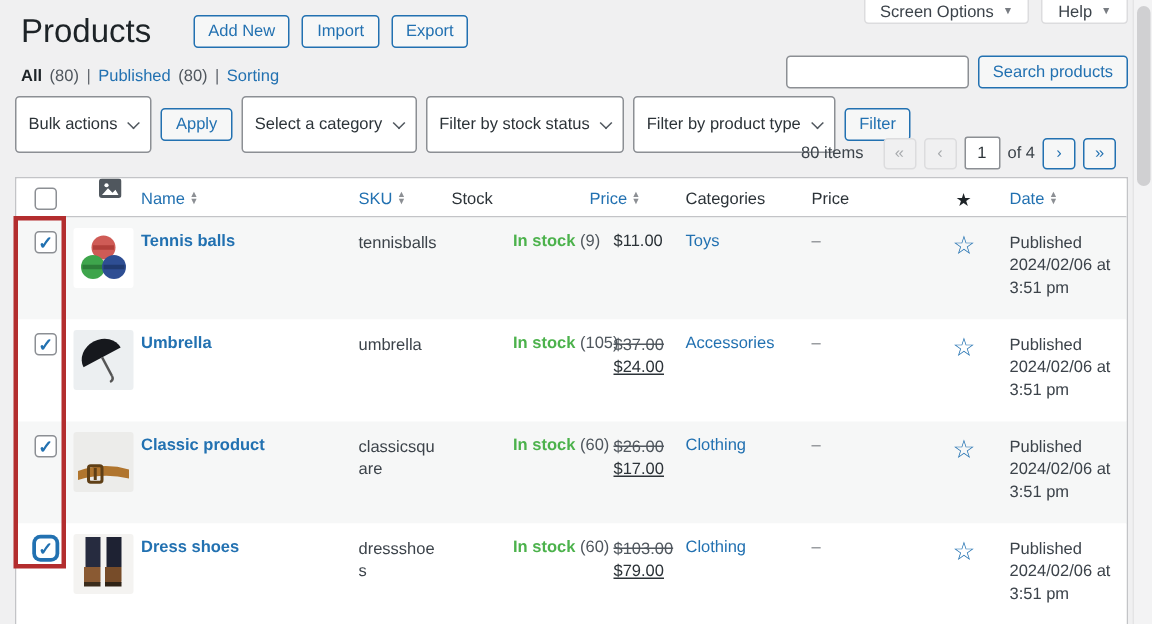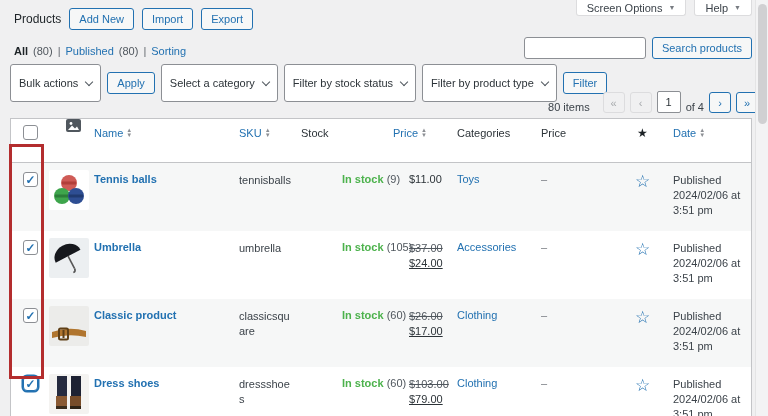--- a/index.html
+++ b/index.html
@@ -18,21 +18,21 @@
   .meta-box {
     background:#fff; border:1px solid #dcdcde; border-top:none;
     border-radius:0 0 3px 3px; height:16px; padding:0 10px;
     display:flex; align-items:center; gap:6px; color:#3c434a; font-size:11px;
     cursor:pointer;
   }
   .caret { font-size:7px; color:#787c82; }
 
   
   .heading-row { left:14px; top:8px; display:flex; align-items:center; gap:8px; }
-  h1.page-title { font-size:12px; font-weight:500; color:#1d2327; margin-right:0; }
+  h1.page-title { font-size:22px; font-weight:500; color:#1d2327; margin-right:20px; }
   .btn {
     display:inline-flex; align-items:center; justify-content:center;
     height:22px; padding:0 9px; background:#f6f7f7;
     border:1px solid #2271b1; border-radius:3px; color:#2271b1;
     font-size:11px; cursor:pointer; white-space:nowrap;
   }
 
   
   .subnav { left:14px; top:45px; display:flex; gap:5px; align-items:center; font-size:11px; }
   .subnav .current { font-weight:bold; color:#1d2327; }
@@ -51,36 +51,36 @@
   
   .filters { left:10px; top:64px; display:flex; gap:6px; align-items:center; }
   .select {
     height:38px; background:#fff; border:1px solid #8c8f94; border-radius:3px;
     display:flex; align-items:center; gap:8px; padding:0 8px; color:#2c3338;
     font-size:11px; cursor:pointer; white-space:nowrap;
   }
   .chev { width:6px; height:6px; border-right:1.5px solid #50575e; border-bottom:1.5px solid #50575e; transform:rotate(45deg); margin-top:-3px; }
 
   
-  .tablenav { right:10px; top:91px; display:flex; gap:5px; align-items:flex-end; font-size:11px; color:#3c434a; }
+  .tablenav { right:24px; top:91px; display:flex; gap:5px; align-items:center; font-size:11px; color:#3c434a; }
   .tablenav .items { margin-right:8px; }
   .page-btn {
     width:22px; height:21px; display:flex; align-items:center; justify-content:center;
     border-radius:3px; font-size:11px; cursor:pointer;
   }
   .page-btn.disabled { background:#f0f0f1; border:1px solid #dcdcde; color:#a7aaad; cursor:default; }
   .page-btn.active { background:#f6f7f7; border:1px solid #2271b1; color:#2271b1; }
   .page-current {
     width:24px; height:22px; background:#fff; border:1px solid #8c8f94; border-radius:2px;
     display:flex; align-items:center; justify-content:center; color:#2c3338;
   }
 
   
   .table { left:10px; top:118px; width:742px; background:#fff; border:1px solid #c3c4c7; }
-  .thead { position:relative; height:44px; border-bottom:1px solid #c3c4c7; background:#fff; }
+  .thead { position:relative; height:26px; border-bottom:1px solid #c3c4c7; background:#fff; }
   .th { position:absolute; top:0; line-height:28px; font-size:11px; color:#2c3338; display:flex; align-items:center; gap:3px; }
   .th.sortable { color:#2271b1; cursor:pointer; }
   .sort-arrows { display:inline-flex; flex-direction:column; line-height:5px; font-size:6px; color:#8c8f94; }
   .row { position:relative; height:68px; background:#fff; }
   .row.alt { background:#f6f7f7; }
 
   .col-cb   { left:12px; }
   .col-name { left:83px; }
   .col-sku  { left:228px; width:54px; }
   .col-stock{ left:290px;padding-left:41px; }

